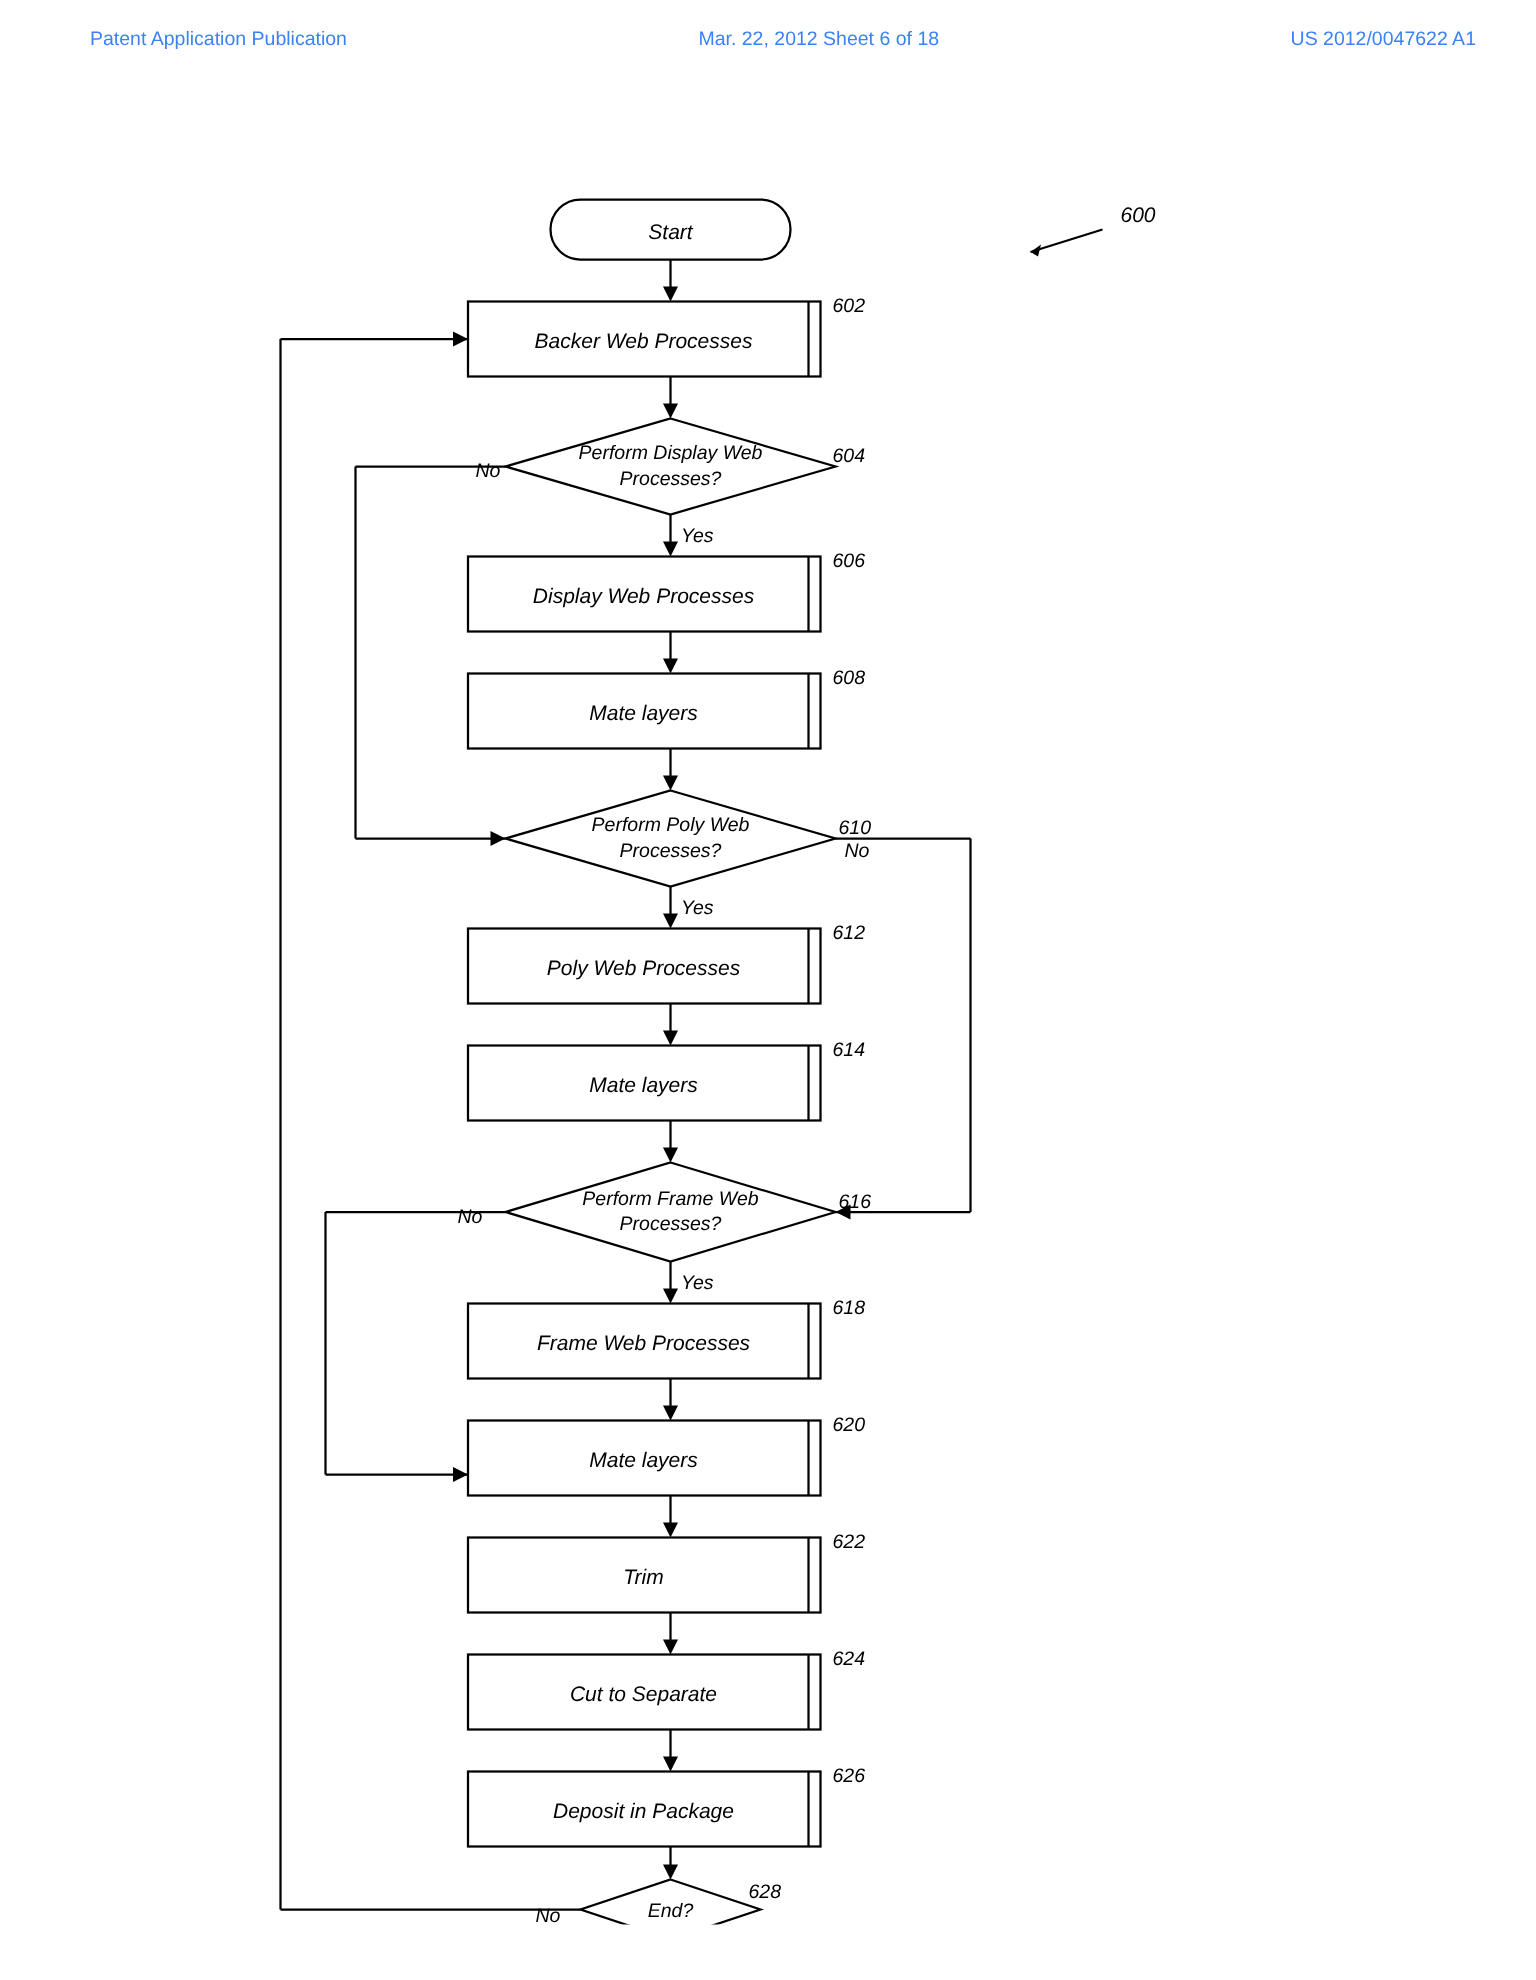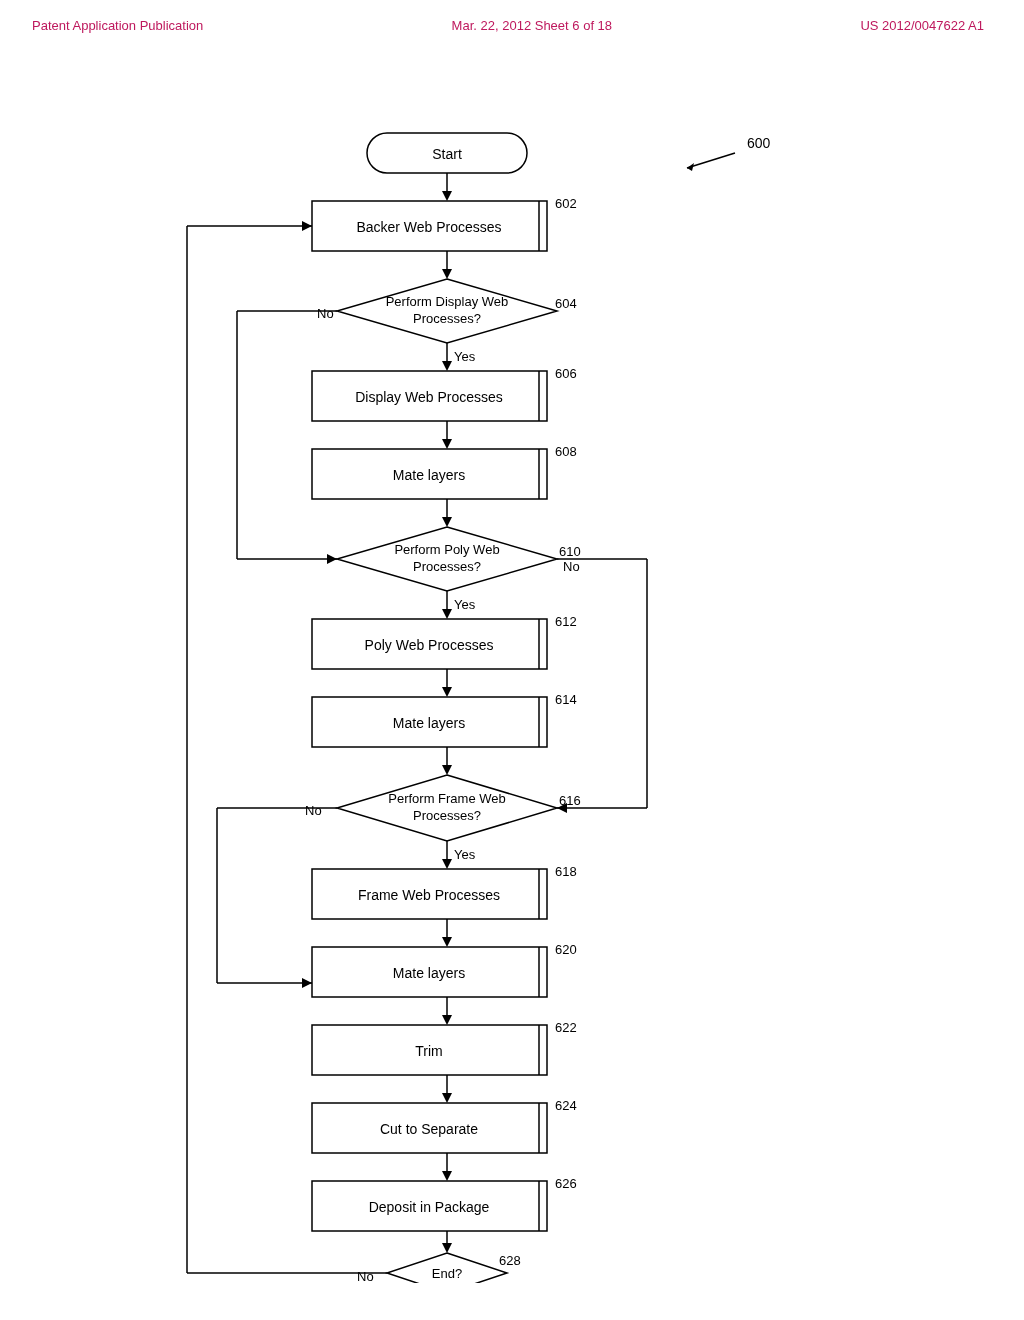--- a/index.html
+++ b/index.html
@@ -9,31 +9,32 @@
       width: 1024px;
       min-height: 1320px;
       position: relative;
       overflow-x: hidden;
     }
 
     .header {
       display: flex;
       justify-content: space-between;
       align-items: center;
-      padding: 18px 40px 10px 32px;
+      padding: 18px 40px 10px 60px;
       font-size: 13px;
-      color: #be185d;
+      color: #3b82f6;
     }
 
     .diagram-container {
       position: relative;
       width: 100%;
       padding: 20px 0;
       display: flex;
       justify-content: center;
+      font-style: italic;
     }
 
     svg {
       display: block;
     }
   </style>
 </head>
 <body>
 
 <div class="header">

